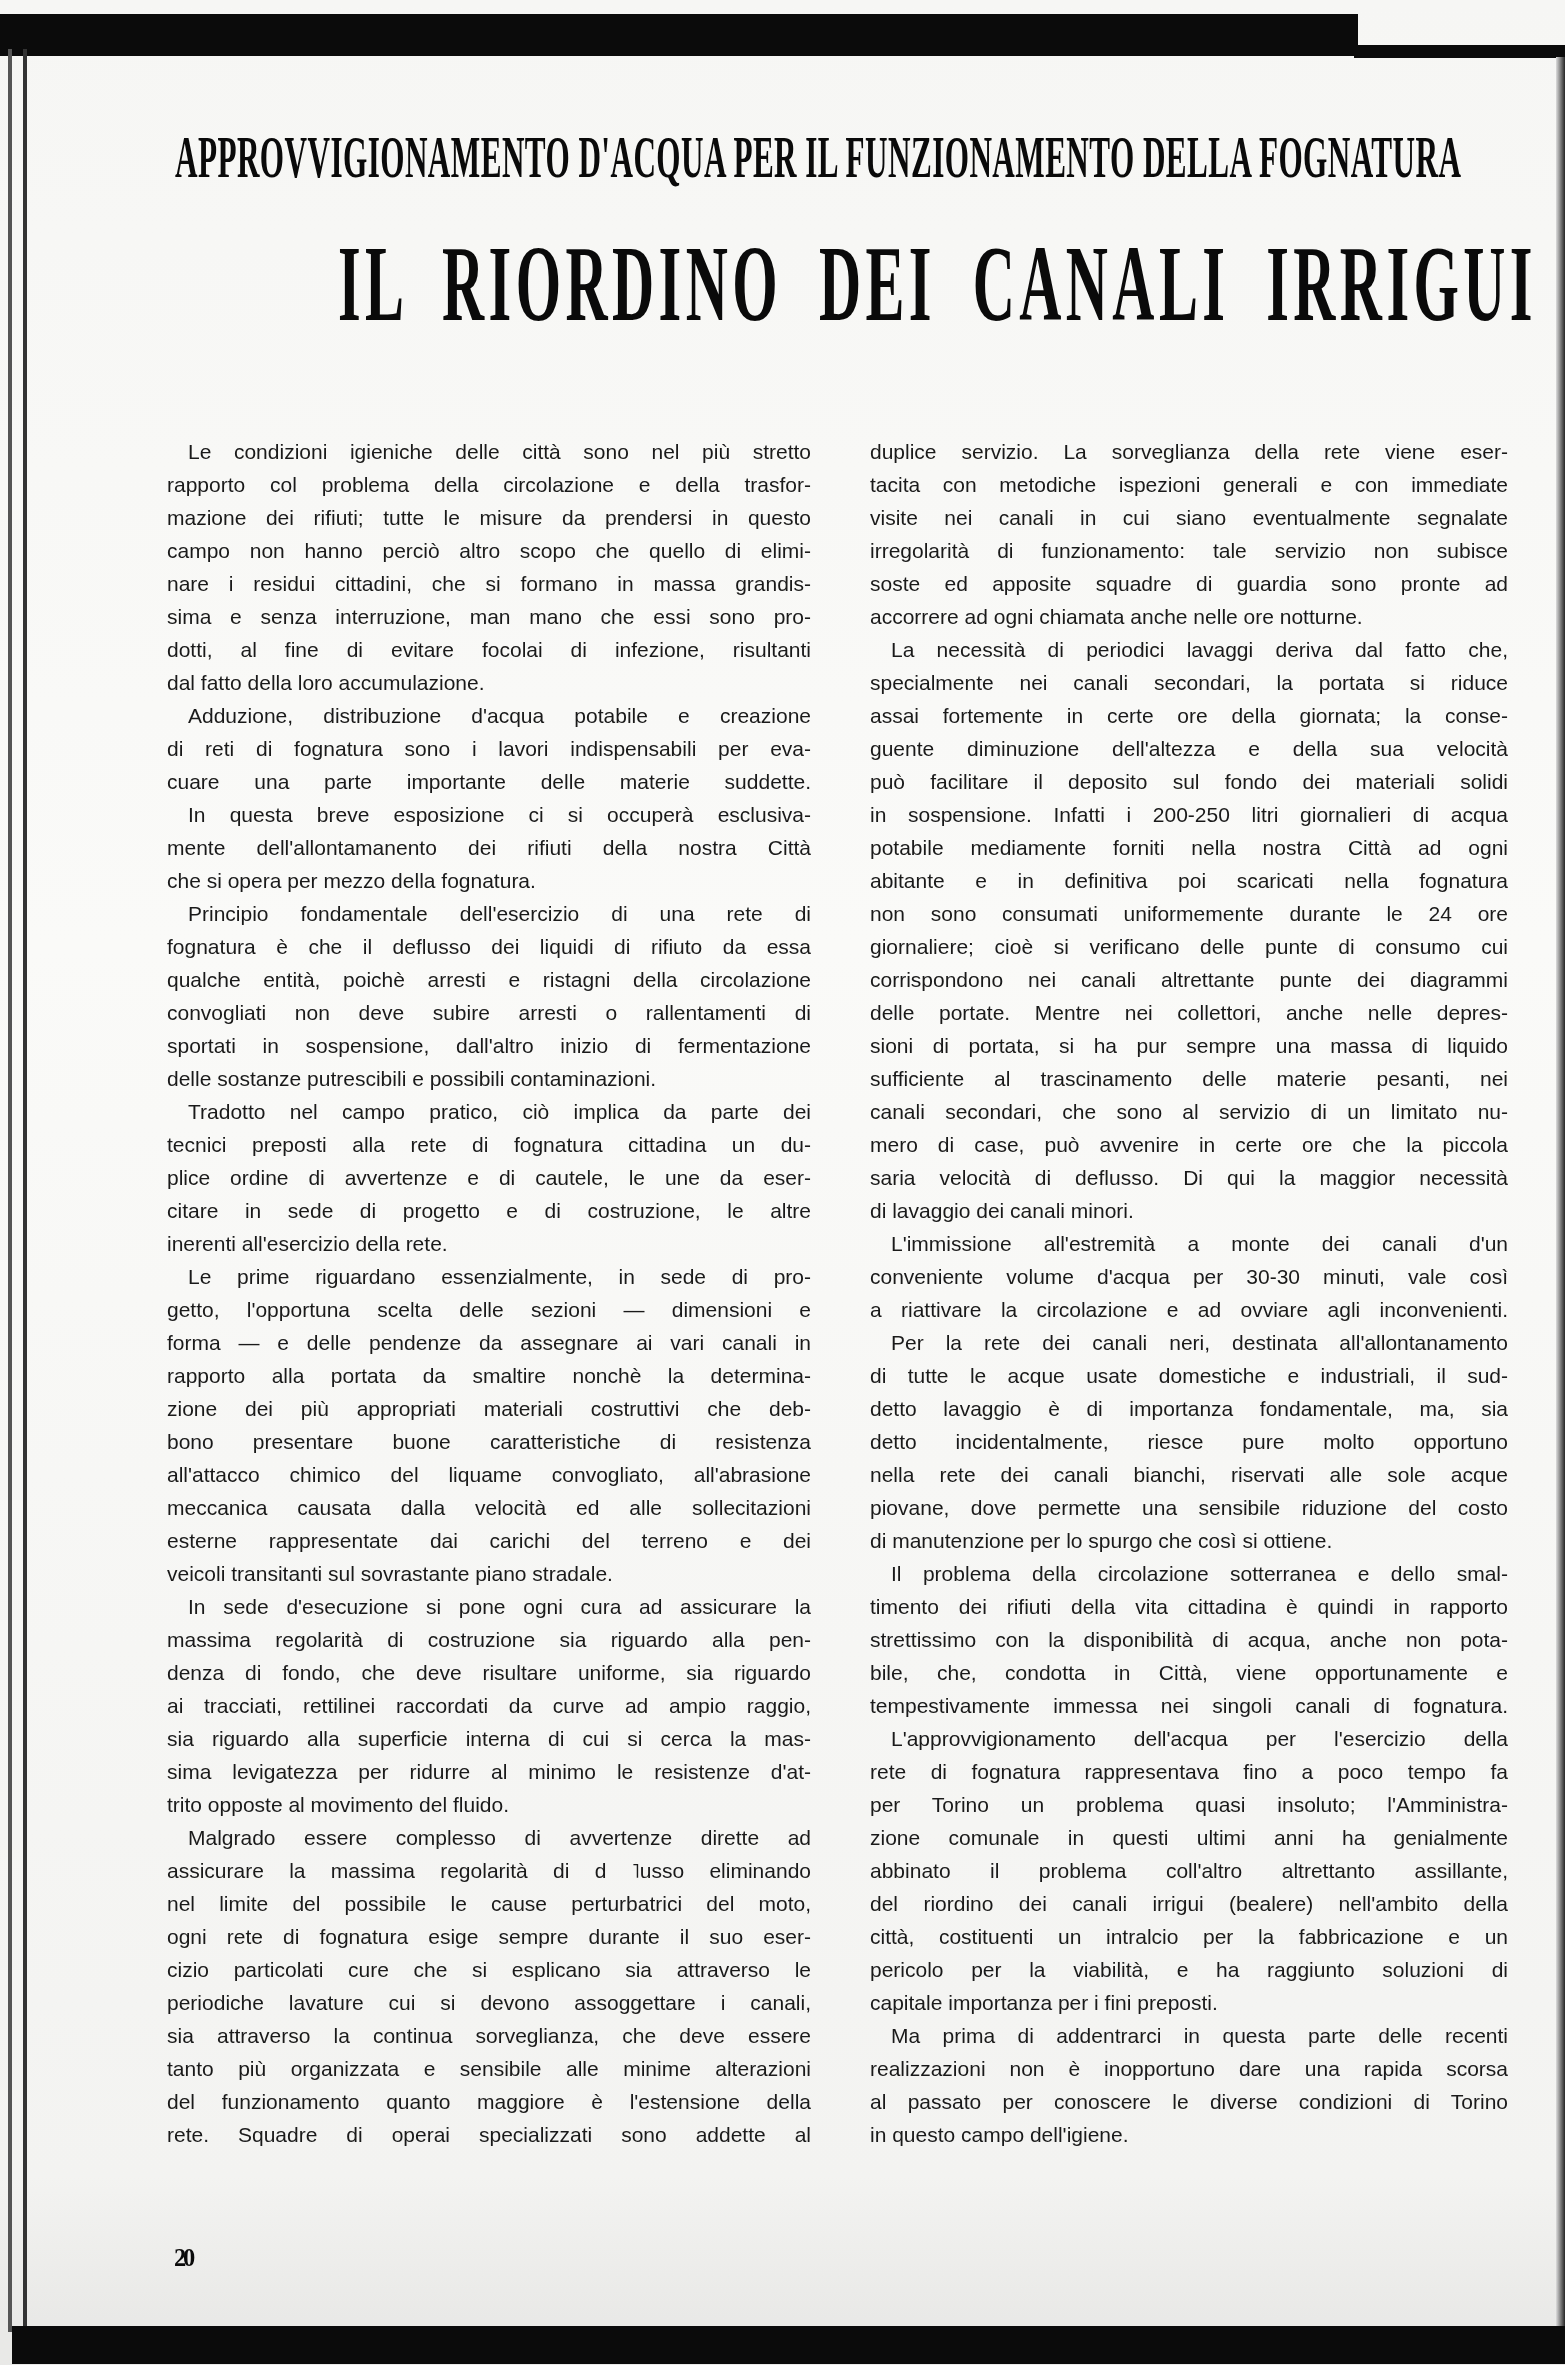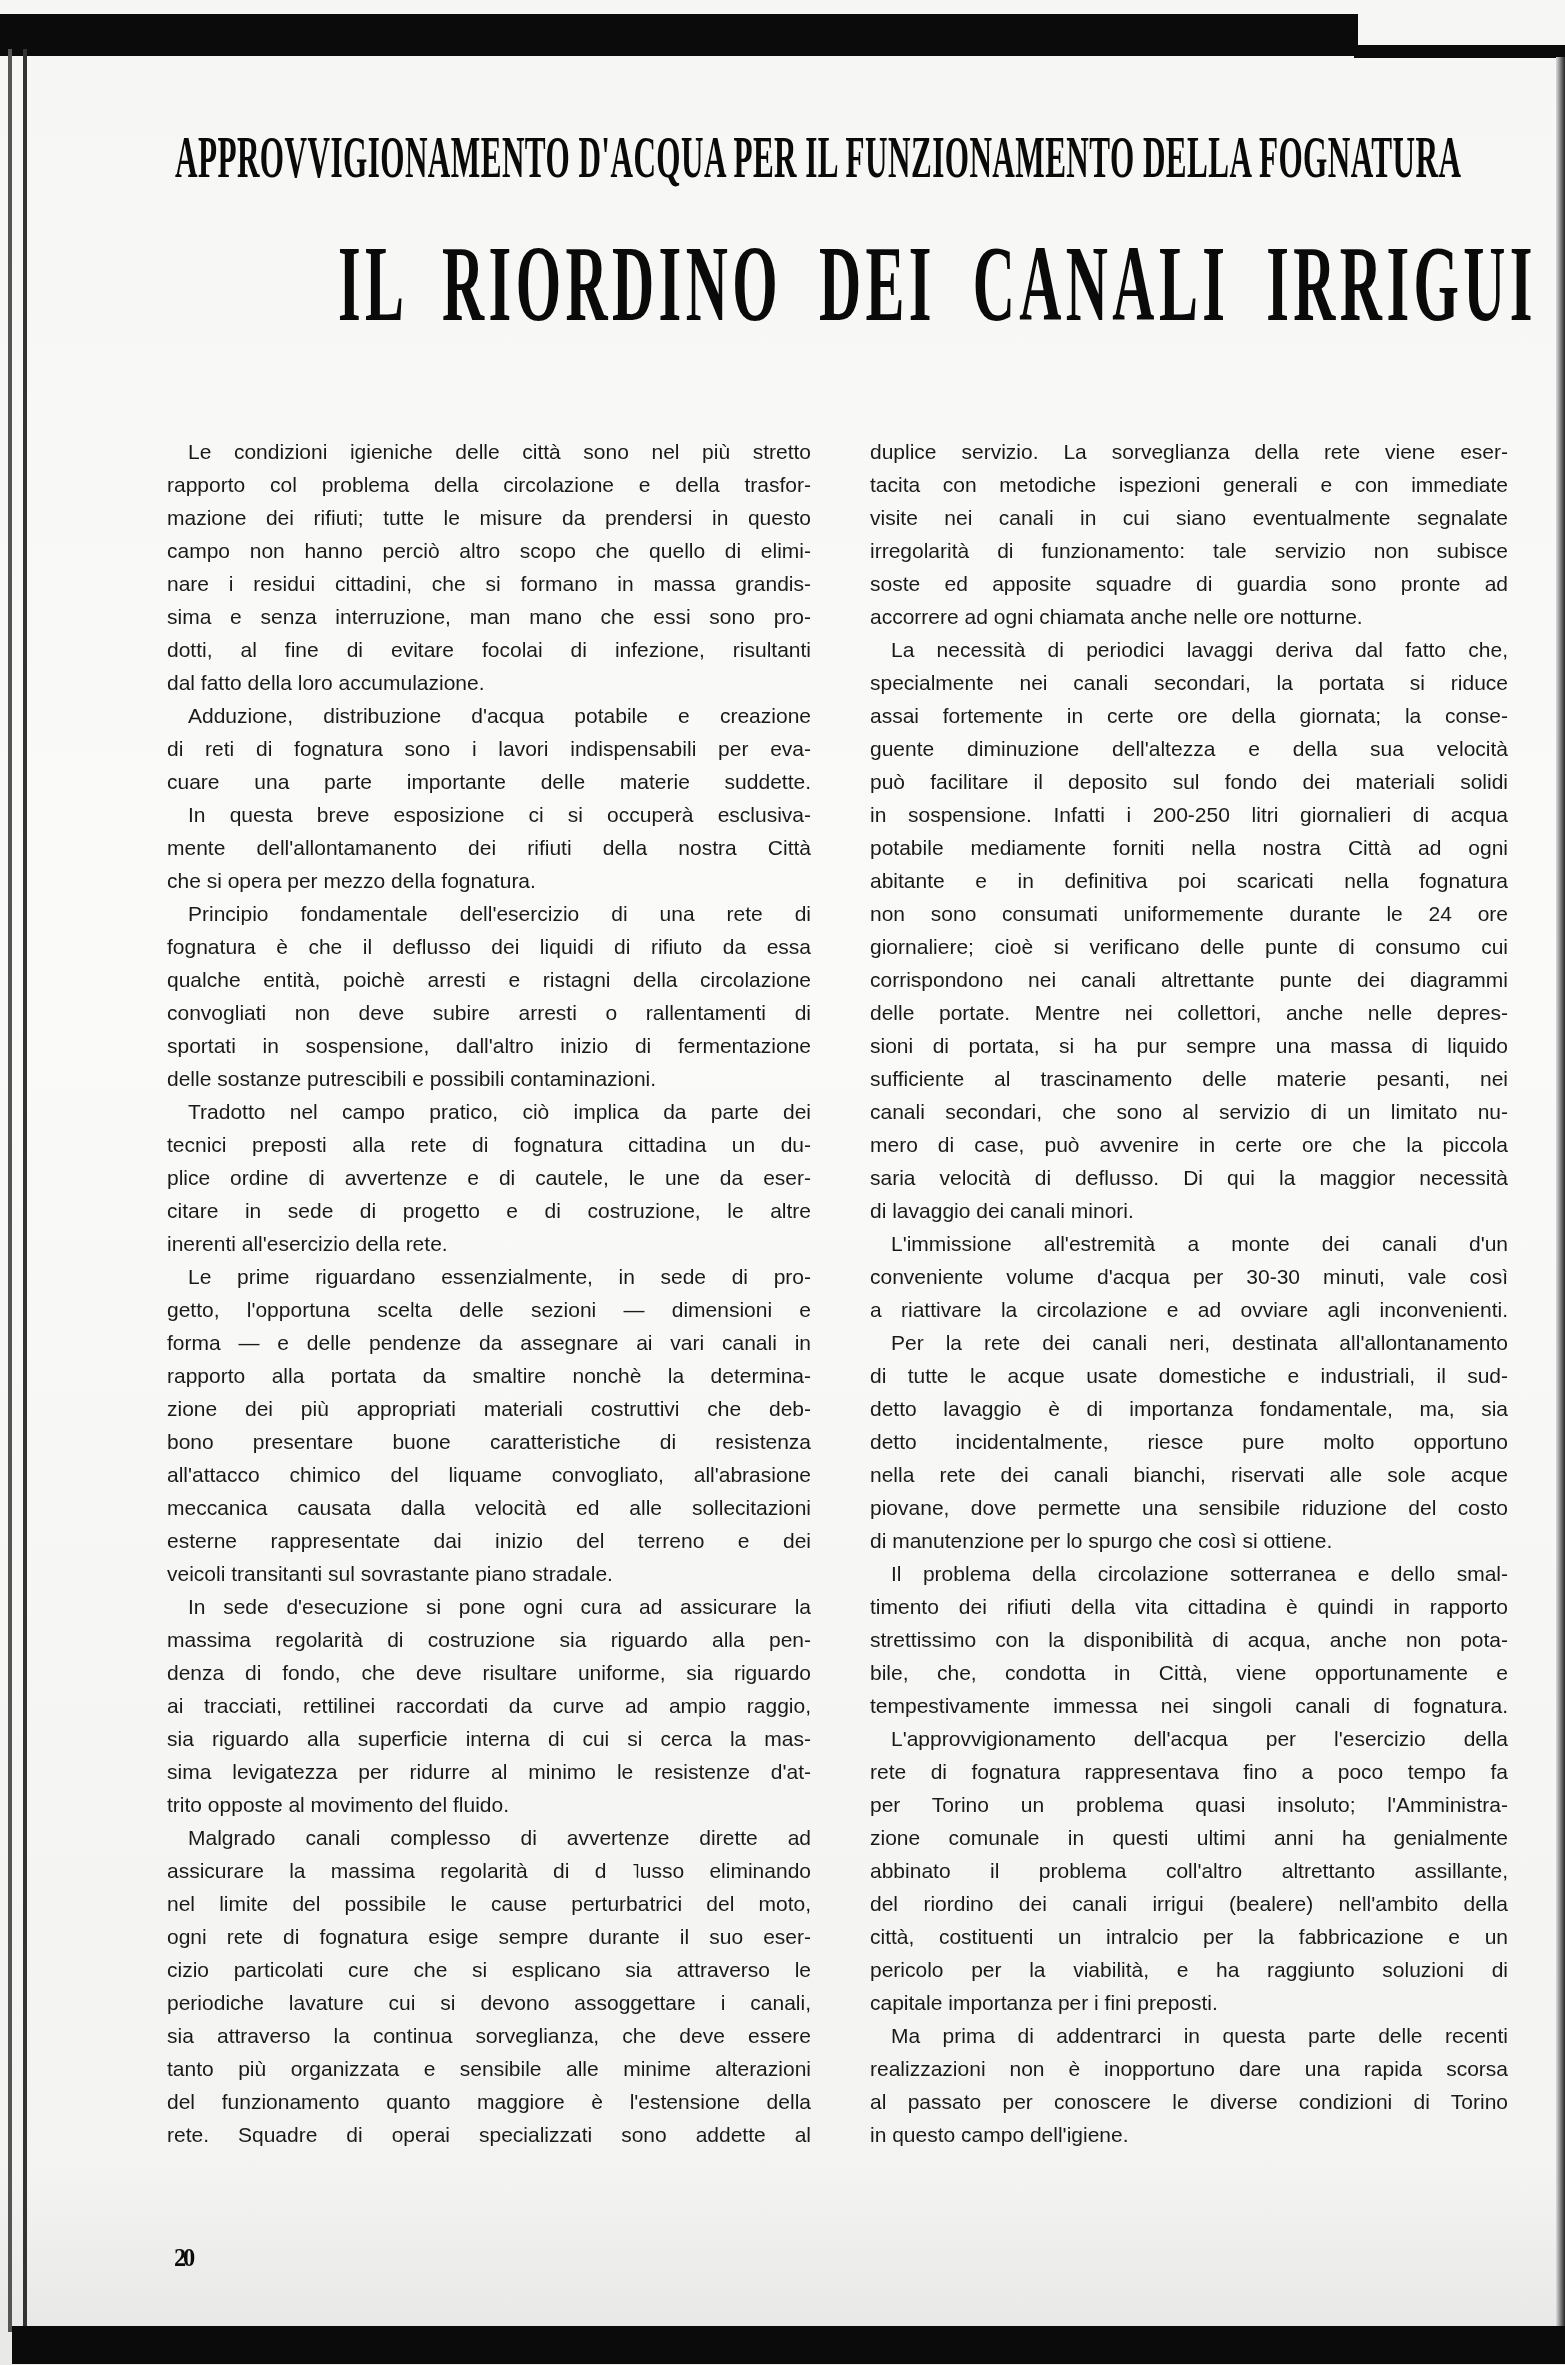--- a/index.html
+++ b/index.html
@@ -100,32 +100,32 @@
     <span class="line last">inerenti all'esercizio della rete.</span>
     <div style="height: 0px;"></div>
     <span class="line indent">Le prime riguardano essenzialmente, in sede di pro-</span>
     <span class="line">getto, l'opportuna scelta delle sezioni — dimensioni e</span>
     <span class="line">forma — e delle pendenze da assegnare ai vari canali in</span>
     <span class="line">rapporto alla portata da smaltire nonchè la determina-</span>
     <span class="line">zione dei più appropriati materiali costruttivi che deb-</span>
     <span class="line">bono presentare buone caratteristiche di resistenza</span>
     <span class="line">all'attacco chimico del liquame convogliato, all'abrasione</span>
     <span class="line">meccanica causata dalla velocità ed alle sollecitazioni</span>
-    <span class="line">esterne rappresentate dai inizio del terreno e dei</span>
+    <span class="line">esterne rappresentate dai carichi del terreno e dei</span>
     <span class="line last">veicoli transitanti sul sovrastante piano stradale.</span>
     <div style="height: 0px;"></div>
     <span class="line indent">In sede d'esecuzione si pone ogni cura ad assicurare la</span>
     <span class="line">massima regolarità di costruzione sia riguardo alla pen-</span>
     <span class="line">denza di fondo, che deve risultare uniforme, sia riguardo</span>
     <span class="line">ai tracciati, rettilinei raccordati da curve ad ampio raggio,</span>
     <span class="line">sia riguardo alla superficie interna di cui si cerca la mas-</span>
     <span class="line">sima levigatezza per ridurre al minimo le resistenze d'at-</span>
     <span class="line last">trito opposte al movimento del fluido.</span>
     <div style="height: 0px;"></div>
-    <span class="line indent">Malgrado canali complesso di avvertenze dirette ad</span>
+    <span class="line indent">Malgrado essere complesso di avvertenze dirette ad</span>
     <span class="line">assicurare la massima regolarità di d ˥usso eliminando</span>
     <span class="line">nel limite del possibile le cause perturbatrici del moto,</span>
     <span class="line">ogni rete di fognatura esige sempre durante il suo eser-</span>
     <span class="line">cizio particolati cure che si esplicano sia attraverso le</span>
     <span class="line">periodiche lavature cui si devono assoggettare i canali,</span>
     <span class="line">sia attraverso la continua sorveglianza, che deve essere</span>
     <span class="line">tanto più organizzata e sensibile alle minime alterazioni</span>
     <span class="line">del funzionamento quanto maggiore è l'estensione della</span>
     <span class="line">rete. Squadre di operai specializzati sono addette al</span>
   </div>

